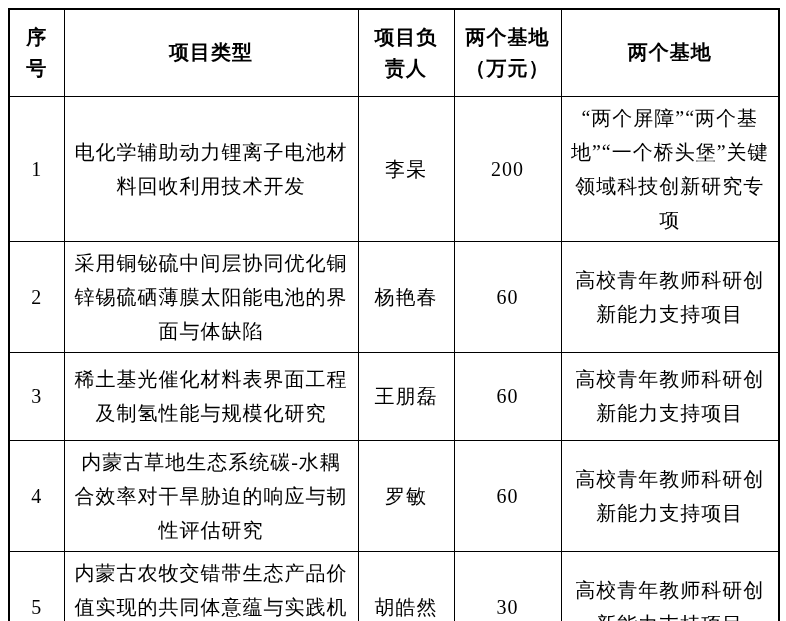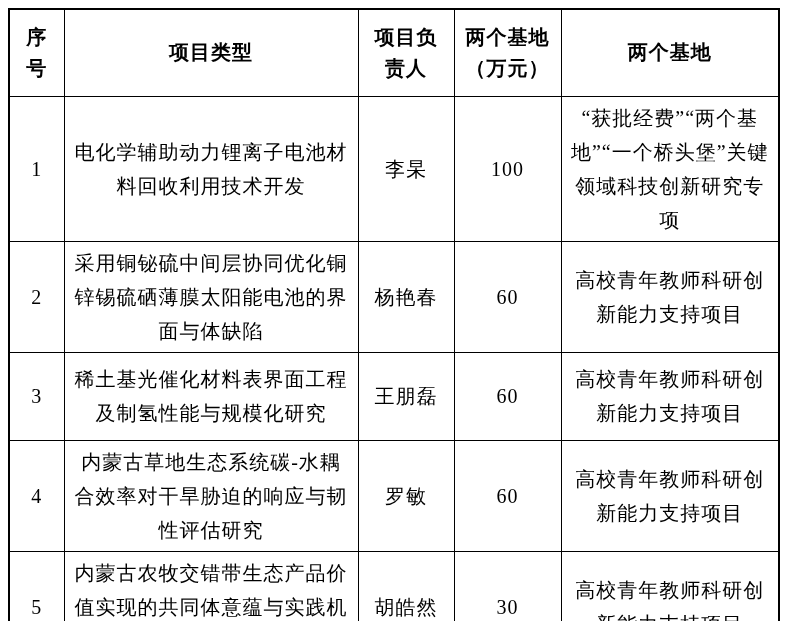--- a/index.html
+++ b/index.html
@@ -80,22 +80,22 @@
       <th>项目负
 责人</th>
       <th>两个基地
 （万元）</th>
       <th>两个基地</th>
     </tr>
     <tr class="r-0">
       <td class="cell-no">1</td>
       <td class="cell-name">电化学辅助动力锂离子电池材料回收利用技术开发</td>
       <td class="cell-leader">李杲</td>
-      <td class="cell-funding">100</td>
-      <td class="cell-type">“获批经费”“两个基地”“一个桥头堡”关键领域科技创新研究专项</td>
+      <td class="cell-funding">200</td>
+      <td class="cell-type">“两个屏障”“两个基地”“一个桥头堡”关键领域科技创新研究专项</td>
     </tr>
     <tr class="r-1">
       <td class="cell-no">2</td>
       <td class="cell-name">采用铜铋硫中间层协同优化铜锌锡硫硒薄膜太阳能电池的界面与体缺陷</td>
       <td class="cell-leader">杨艳春</td>
       <td class="cell-funding">60</td>
       <td class="cell-type">高校青年教师科研创新能力支持项目</td>
     </tr>
     <tr class="r-2">
       <td class="cell-no">3</td>

